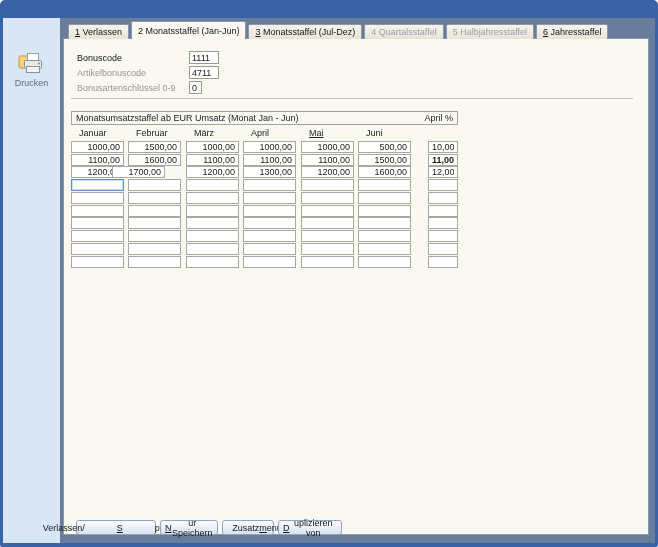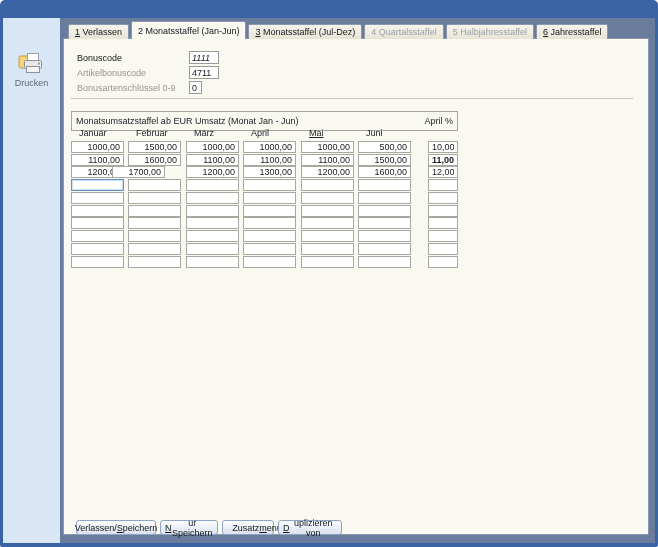--- a/index.html
+++ b/index.html
@@ -23,21 +23,21 @@
     background:linear-gradient(#f7f5ec,#e7e4d6);border:1px solid #8a97af;border-bottom:none;border-radius:2px 2px 0 0;margin-right:2px;}
   .tab.active{height:18px;line-height:16px;background:#f9f8f1;position:relative;z-index:4;}
   .tab.disabled{color:#9ba1aa;}
   .page{position:absolute;left:3px;top:20px;width:586px;height:497px;background:#f9f8f1;border:1px solid #8a97af;box-sizing:border-box;z-index:2;}
   .field-label{position:absolute;left:13px;font-size:9px;}
   .field-label.dark{color:#141414;}
   .field-label.gray{color:#96958d;}
   .tinput{position:absolute;height:13px;box-sizing:border-box;border:1px solid #9b9b94;background:#fff;
     font-size:9px;padding:0 2px;color:#1a1a1a;outline:none;}
   .divider{position:absolute;left:7px;top:59px;width:562px;height:1px;background:#c8c4b8;}
-  .grid-titlebar{position:absolute;left:7px;top:72px;width:387px;height:20px;box-sizing:border-box;border:1px solid #a5a49c;
+  .grid-titlebar{position:absolute;left:7px;top:72px;width:387px;height:14px;box-sizing:border-box;border:1px solid #a5a49c;
     display:flex;align-items:center;justify-content:space-between;padding:0 4px;font-size:9px;color:#21242a;}
   .col-header{position:absolute;top:89px;font-size:9px;color:#21242a;}
   .grid-cell{position:absolute;height:12px;box-sizing:border-box;border:1px solid #a9a8a0;background:#fff;
     font-size:9px;text-align:right;padding:0 3px;color:#1a1a1a;outline:none;}
   .grid-cell.focused{border-color:#5e8fc4;box-shadow:inset 0 0 0 1px #cfe0f2;}
   .btn{position:absolute;top:481px;height:15px;box-sizing:border-box;border:1px solid #8fa3c4;border-radius:3px;
     background:linear-gradient(#fefefe,#e7edf6 60%,#d9e2ef);font-size:9px;color:#15181d;
     display:flex;align-items:center;justify-content:center;padding:0 4px;cursor:default;}
 </style>
 </head>
@@ -67,21 +67,21 @@
           <div class="tab disabled"><span>4 Quartalsstaffel</span></div>
           <div class="tab disabled"><span>5 Halbjahresstaffel</span></div>
           <div class="tab"><span style="text-decoration: underline;">6</span><span> Jahresstaffel</span></div>
         </div>
 
       <div class="page">
         <span class="field-label dark" style="top:14px">Bonuscode</span>
         <span class="field-label gray" style="top:29px">Artikelbonuscode</span>
         <span class="field-label gray" style="top:44px">Bonusartenschlüssel 0-9</span>
 
-        <input class="tinput" style="left: 125px; top: 12px; width: 30px; font-style: italic;" value="1111">
+        <input class="tinput" style="left: 125px; top: 12px; width: 30px;" value="1111">
         <input class="tinput" style="left: 125px; top: 27px; width: 30px;" value="4711">
         <input class="tinput" style="left: 125px; top: 42px; width: 13px;" value="0">
 
         <div class="divider"></div>
 
         <div class="grid-titlebar">
           <span>Monatsumsatzstaffel ab EUR Umsatz (Monat Jan - Jun)</span>
           <span>April %</span>
         </div>
 
@@ -154,21 +154,21 @@
           <input class="grid-cell" value="" style="left: 237px; top: 204px; width: 53px;">
           <input class="grid-cell" value="" style="left: 294px; top: 204px; width: 53px;">
           <input class="grid-cell" value="" style="left: 364px; top: 204px; width: 30px;">
           <input class="grid-cell" value="" style="left: 7px; top: 217px; width: 53px;">
           <input class="grid-cell" value="" style="left: 64px; top: 217px; width: 53px;">
           <input class="grid-cell" value="" style="left: 122px; top: 217px; width: 53px;">
           <input class="grid-cell" value="" style="left: 179px; top: 217px; width: 53px;">
           <input class="grid-cell" value="" style="left: 237px; top: 217px; width: 53px;">
           <input class="grid-cell" value="" style="left: 294px; top: 217px; width: 53px;">
           <input class="grid-cell" value="" style="left: 364px; top: 217px; width: 30px;">
-          <button class="btn" style="left: 12px; width: 80px;">
+          <button class="btn" style="left: 12px; width: 80px; gap: 32px;">
             <span>Verlassen/</span>
             <span style="text-decoration: underline;">S</span>
             <span>peichern</span>
           </button>
           <button class="btn" style="left: 96px; width: 58px;">
             <span style="text-decoration: underline;">N</span>
             <span>ur Speichern</span>
           </button>
           <button class="btn" style="left: 158px; width: 52px; padding-left: 22px;">
             <span>Zusatz</span>

